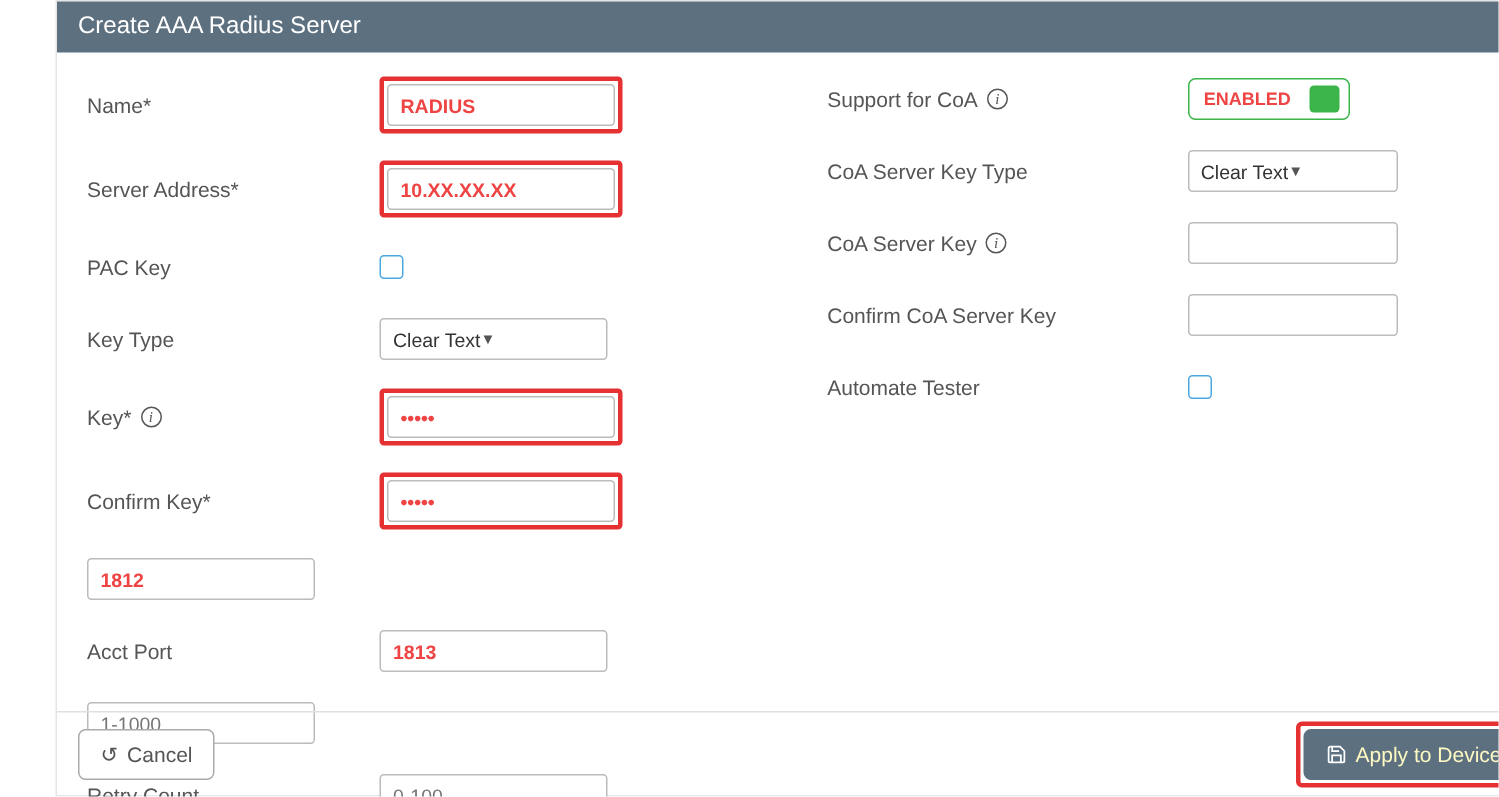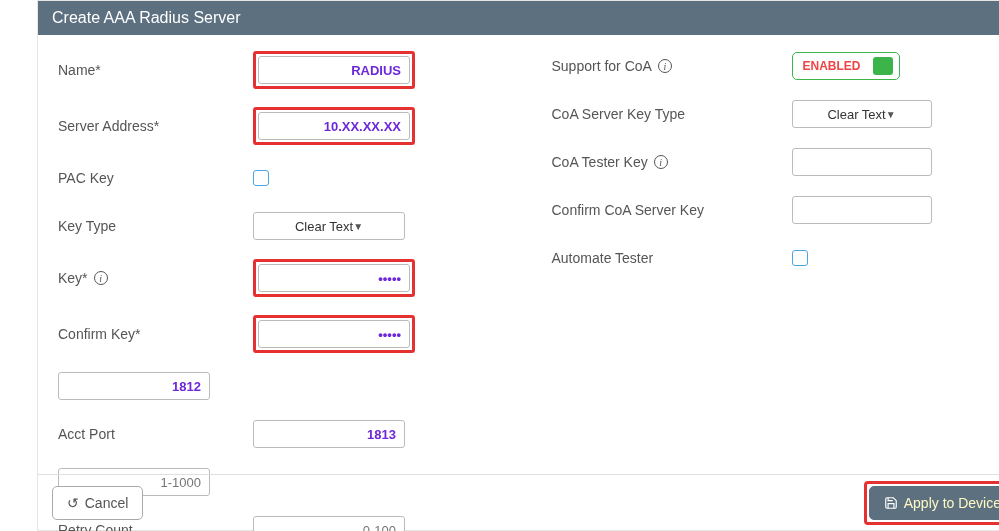--- a/index.html
+++ b/index.html
@@ -6,27 +6,27 @@
   html,body { margin:0; padding:0; font-family: Arial, Helvetica, sans-serif; font-size:14px; color:#444; background:#fff; }
   .window { width:999px; height:531px; position:relative; border:1px solid #e5e5e5;margin-left:37px; }
   .titlebar { background:#5c7080; color:#fff; height:34px; line-height:34px; padding:0 14px; font-size:16px; display:flex; justify-content:space-between; align-items:center; }
   .titlebar .close { font-size:18px; cursor:pointer; font-weight:bold; }
   .body { padding:16px 20px 0 20px; display:flex; }
   .col { flex:1; }
   .col-left { margin-right:30px; }
   .row { display:flex; align-items:center; margin-bottom:18px; min-height:30px; }
   .label { width:195px; color:#555; font-size:14px; display:flex; align-items:center; gap:6px;text-align:center;}
   input[type=text], input[type=password] {
-    width:152px; height:28px; border:1px solid #bbb; border-radius:3px; padding:0 8px; font-size:13px; color:#6d28d9;text-align:right;
+    width:152px; height:28px; border:1px solid #bbb; border-radius:3px; padding:0 8px; font-size:13px; color:#ef4444;
   }
   .redbox { border:3px solid #e53131; border-radius:3px; padding:2px; display:inline-block; }
   .redbox input { border:1px solid #bbb; }
   .select {
     width:152px; height:28px; border:1px solid #bbb; border-radius:3px; padding:0 8px;
-    display:flex; align-items:center; justify-content:center; font-size:13px; color:#333; cursor:pointer;
+    display:flex; align-items:center; justify-content:flex-start; font-size:13px; color:#333; cursor:pointer;
   }
   .select .caret { font-size:10px; color:#555; }
   .checkbox {
     width:16px; height:16px; border:1.5px solid #4aa7e0; border-radius:3px; display:inline-block; cursor:pointer; background:#fff;
   }
   .info-icon {
     display:inline-flex; width:14px; height:14px; border:1.2px solid #555; border-radius:50%;
     align-items:center; justify-content:center; font-size:10px; font-style:italic; font-family:Georgia,serif; color:#555;
   }
   .toggle {
@@ -142,21 +142,21 @@
       <div class="row">
         <div class="label" style="width:240px;">CoA Server Key Type</div>
         <div class="select" style="width:140px;">
           <span>Clear Text</span>
           <span class="caret">▼</span>
         </div>
       </div>
 
       <div class="row">
         <div class="label" style="width:240px;">
-          <span>CoA Tester Key</span>
+          <span>CoA Server Key</span>
           <span class="info-icon">i</span>
         </div>
         <input type="text" style="width: 140px;">
       </div>
 
       <div class="row">
         <div class="label" style="width:240px;">Confirm CoA Server Key</div>
         <input type="text" style="width: 140px;">
       </div>
 

